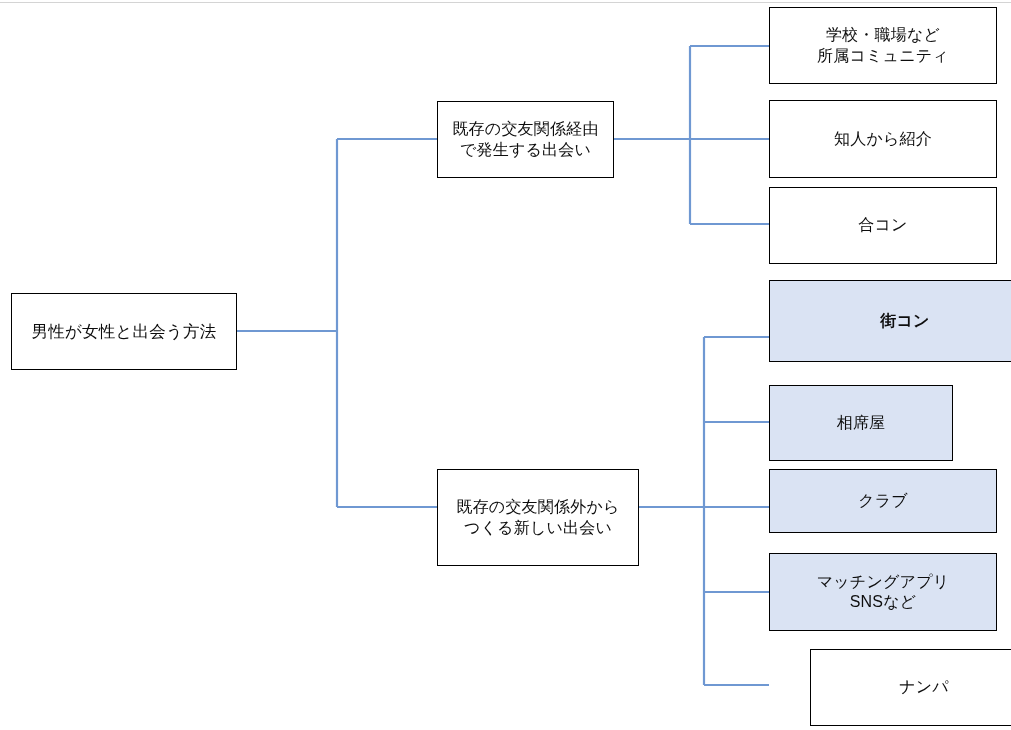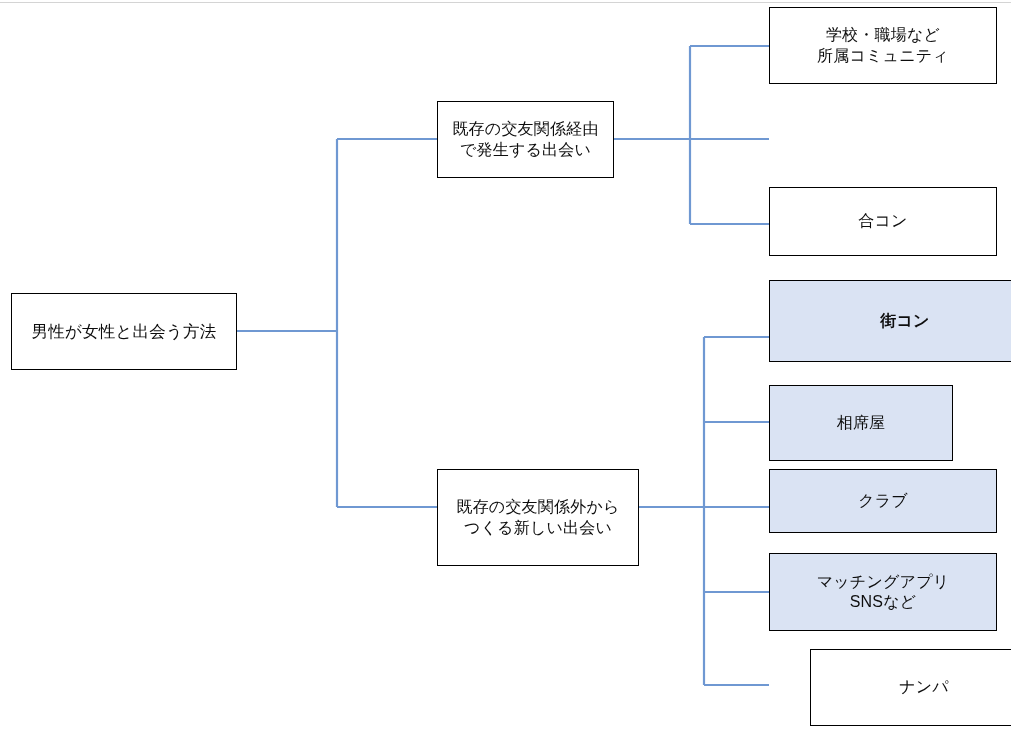--- a/index.html
+++ b/index.html
@@ -103,22 +103,25 @@
   <div class="node branch" style="left:437px; top:101px; width:177px; height:77px;">
     <span class="label">既存の交友関係経由
 で発生する出会い</span>
   </div>
 
   <div class="node leaf" style="left:769px; top:7px; width:228px; height:77px;">
     <span class="label">学校・職場など
 所属コミュニティ</span>
   </div>
 
+  <div class="node leaf" style="left:769px; top:100px; width:228px; height:78px;">
+    <span class="label">知人から紹介</span>
+  </div>
 
-  <div class="node leaf" style="left:769px; top:187px; width:228px; height:69px;">
+  <div class="node leaf" style="left:769px; top:187px; width:228px; height:77px;">
     <span class="label">合コン</span>
   </div>
 
   <div class="node branch" style="left:437px; top:469px; width:202px; height:97px;">
     <span class="label">既存の交友関係外から
 つくる新しい出会い</span>
   </div>
 
   <div class="node leaf filled" style="left:769px; top:280px; width:272px; height:82px;font-weight:bold;">
     <span class="label">街コン</span>

